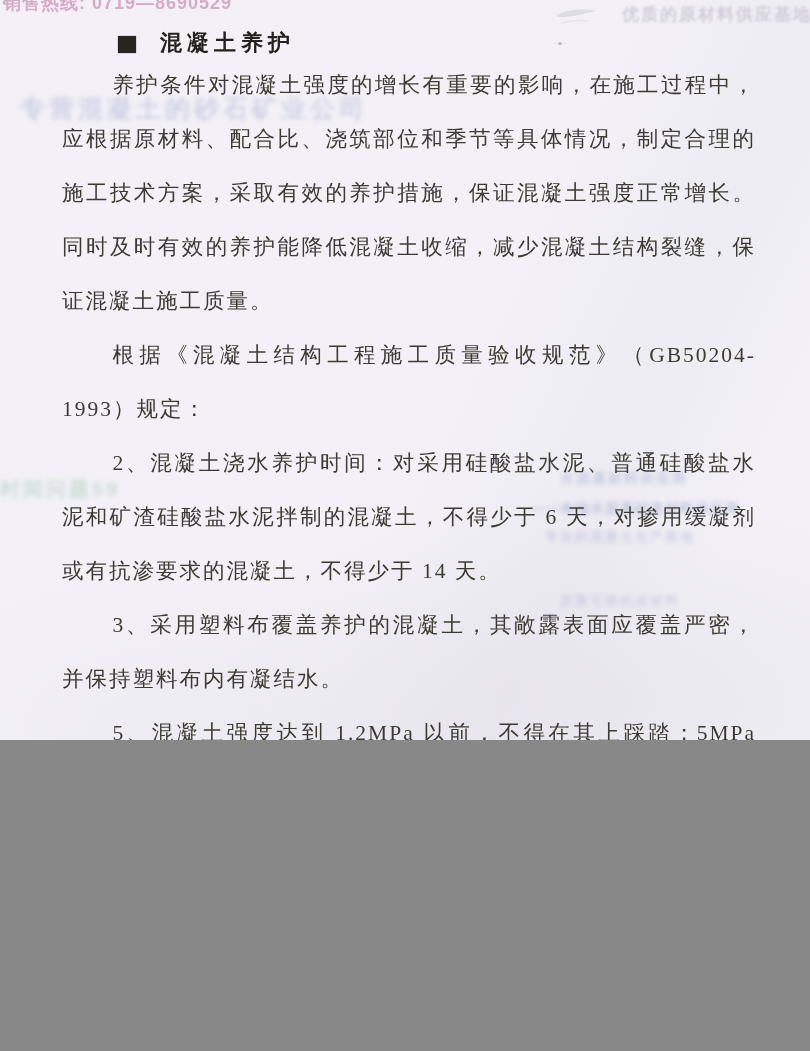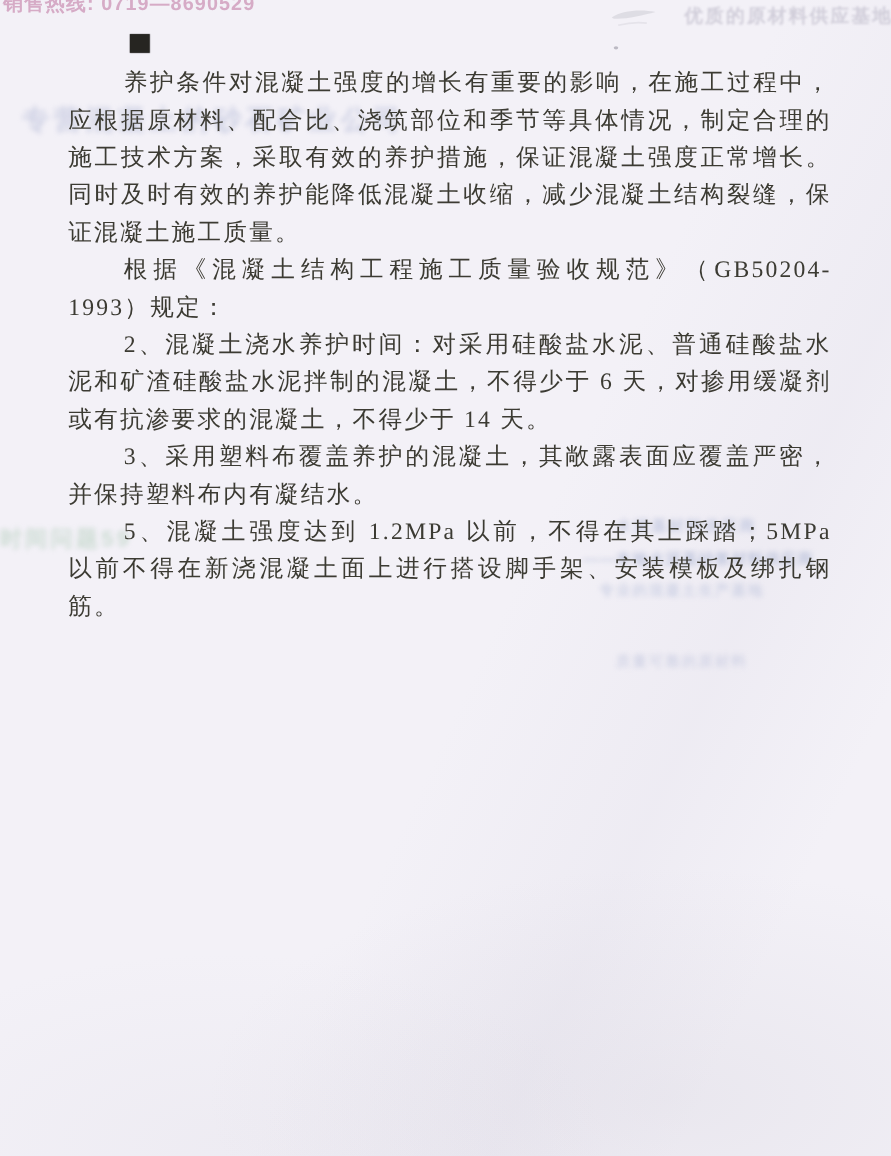--- a/index.html
+++ b/index.html
@@ -1,19 +1,19 @@
 <!DOCTYPE html>
 <html><head>
 <meta charset="utf-8">
 <style>
   html, body { margin: 0; padding: 0; background: #888; }
   #page {
     position: relative;
     width: 810px;
-    height: 1051px;
+    height: 740px;
     background: #f3f1f7;
     overflow: hidden;
     font-family: "Liberation Serif", "DejaVu Serif", serif;
   }
   
   #page::before {
     content: "";
     position: absolute; inset: 0;
     background:
       radial-gradient(ellipse 600px 300px at 75% 95%, rgba(190,186,200,0.18), rgba(0,0,0,0) 70%),
@@ -65,21 +65,21 @@
     margin-right: 24px; margin-top: 3px;
     box-shadow: 0 0 1px rgba(0,0,0,0.6);
   }
   .heading .title {
     font-size: 22px; font-weight: bold; letter-spacing: 5px;
     color: #23221e;
   }
   
   .textcol {
     position: absolute; left: 62px; top: 58px; width: 694px;
-    font-size: 21.5px; line-height: 34px; letter-spacing: 2px;
+    font-size: 21.5px; line-height: 54px; letter-spacing: 2px;
     color: #3c3b33;
     text-align: justify;
   }
   .textcol p {
     margin: 0; padding: 0;
     text-indent: 2.35em;
   }
 </style>
 </head>
 <body>
@@ -98,20 +98,21 @@
 
   <div class="ghost" style="left:20px; top:92px; font-size:25px; letter-spacing:4px; color:rgba(150,160,200,0.38);">专营混凝土的砂石矿业公司</div>
   <div class="ghost" style="left:0px; top:476px; font-size:20px; letter-spacing:3px; color:rgba(150,190,160,0.40);">时间问题59</div>
   <div class="ghost" style="left:560px; top:470px; font-size:14px; letter-spacing:2px; color:rgba(150,165,205,0.42);">水泥基材料供应商</div>
   <div class="ghost" style="left:530px; top:500px; font-size:14px; letter-spacing:1px; color:rgba(145,160,200,0.45);">——本地水泥基砂浆材料供应商</div>
   <div class="ghost" style="left:545px; top:528px; font-size:13px; letter-spacing:2px; color:rgba(155,170,205,0.35);">专业的混凝土生产基地</div>
   <div class="ghost" style="left:560px; top:592px; font-size:13px; letter-spacing:2px; color:rgba(160,170,205,0.30);">质量可靠的原材料</div>
 
   <div class="heading">
     <span class="bullet"></span>
+    <span class="title">混凝土养护</span>
   </div>
 
   <div class="textcol">
     <p>养护条件对混凝土强度的增长有重要的影响，在施工过程中，应根据原材料、配合比、浇筑部位和季节等具体情况，制定合理的施工技术方案，采取有效的养护措施，保证混凝土强度正常增长。同时及时有效的养护能降低混凝土收缩，减少混凝土结构裂缝，保证混凝土施工质量。</p>
     <p>根据《混凝土结构工程施工质量验收规范》（GB50204-1993）规定：</p>
     <p>2、混凝土浇水养护时间：对采用硅酸盐水泥、普通硅酸盐水泥和矿渣硅酸盐水泥拌制的混凝土，不得少于 6 天，对掺用缓凝剂或有抗渗要求的混凝土，不得少于 14 天。</p>
     <p>3、采用塑料布覆盖养护的混凝土，其敞露表面应覆盖严密，并保持塑料布内有凝结水。</p>
     <p>5、混凝土强度达到 1.2MPa 以前，不得在其上踩踏；5MPa 以前不得在新浇混凝土面上进行搭设脚手架、安装模板及绑扎钢筋。</p>
   </div>
 

